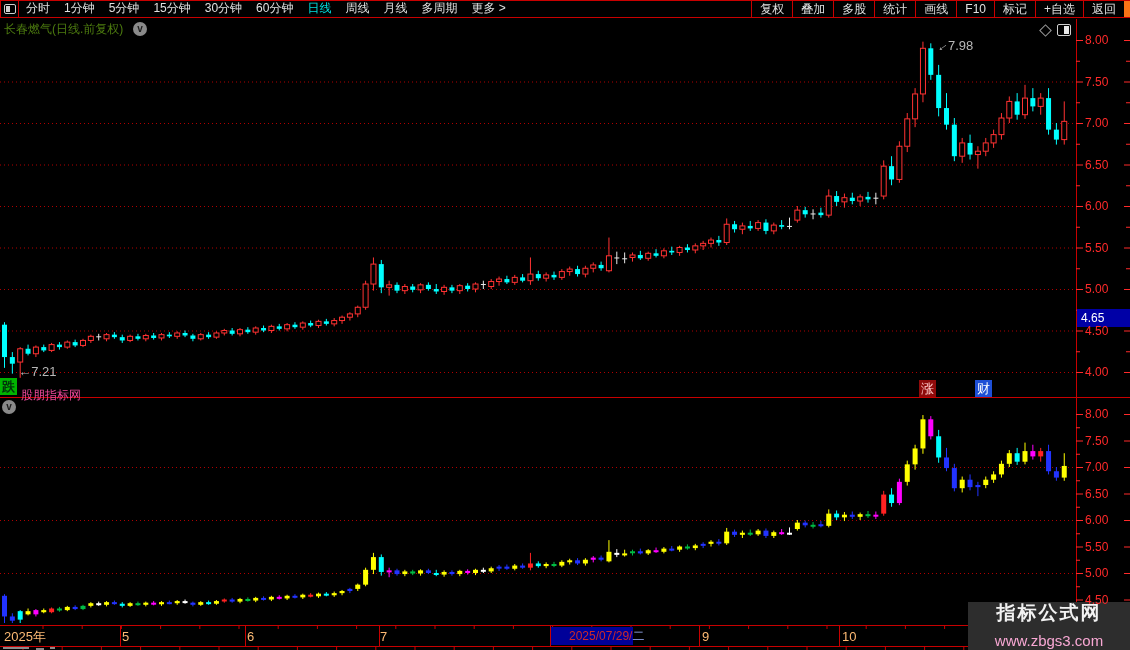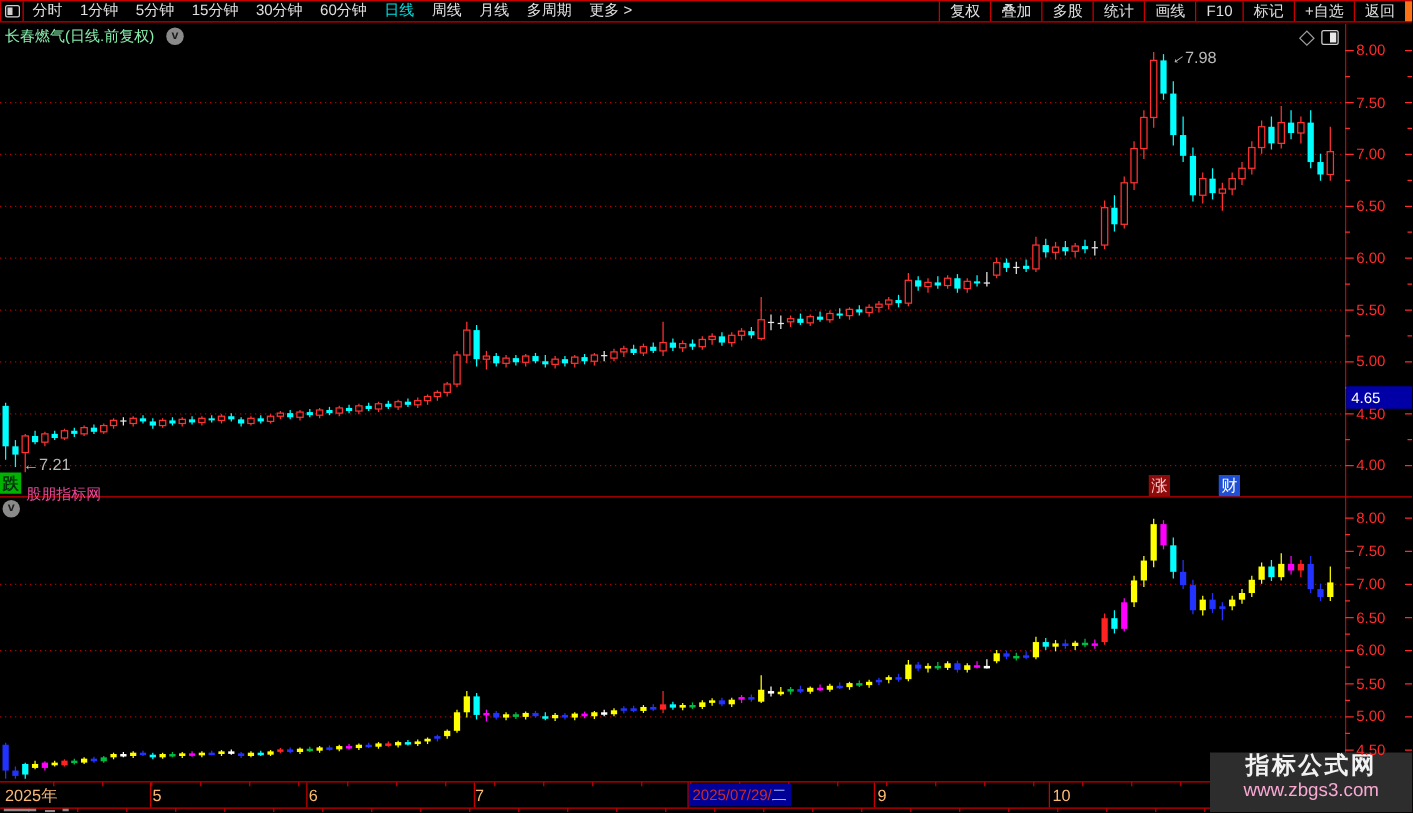--- a/index.html
+++ b/index.html
@@ -17,37 +17,37 @@
   .tb-left .tb-item{padding:0 7px;font-size:12px;color:#e0e0e0;cursor:default;white-space:nowrap;}
   .tb-left .tb-item.active{color:#00e0e0;}
   .tb-right{display:flex;height:100%;align-items:center;margin-left:auto;border-right:6px solid #f97316;}
   .tb-right .tb-item{padding:0 8px;font-size:12px;color:#e0e0e0;border-left:1px solid #c80000;
                      height:100%;display:flex;align-items:center;white-space:nowrap;}
   
   #overlay{position:absolute;left:0;top:0;pointer-events:none;}
   .chart-hit{position:absolute;background:transparent;}
   .axis-label{position:absolute;font-size:12px;color:#ff2a2a;line-height:14px;}
   .x-label{position:absolute;font-size:13px;color:#fdba74;line-height:16px;}
-  .panel-title{position:absolute;font-size:12px;color:#86efac;line-height:15px;white-space:nowrap;}
+  .panel-title{position:absolute;font-size:12px;color:#4d7c0f;line-height:15px;white-space:nowrap;}
   .chev-circle{position:absolute;width:14px;height:14px;border-radius:50%;background:#8a8a8a;
                display:flex;align-items:center;justify-content:center;color:#1c1c1c;font-size:10px;line-height:10px;font-weight:bold;}
   .diamond{position:absolute;width:9px;height:9px;border:1px solid #9a9a9a;transform:rotate(45deg);box-sizing:border-box;}
   .price-tag{position:absolute;left:1077px;width:53px;height:18px;background:#0000a6;color:#fff;
              font-size:12px;line-height:18px;padding-left:4px;box-sizing:border-box;}
   .anno{position:absolute;color:#b8b8b8;font-size:13px;white-space:nowrap;}
   .badge{position:absolute;width:17px;height:17px;font-size:13px;line-height:17px;text-align:center;}
   .badge-down{background:#00b300;color:#00330a;font-weight:bold;}
   .badge-up{background:#8f0a0a;color:#ffc9c9;}
   .badge-fin{background:#1e4fd6;color:#fff;}
   .date-tag{position:absolute;left:551px;top:627px;width:82px;height:18px;background:#000099;
-            font-size:12px;line-height:18px;padding-left:3px;box-sizing:border-box;white-space:nowrap;}
+            font-size:12px;line-height:18px;padding-left:18px;box-sizing:border-box;white-space:nowrap;}
   .date-tag .d{color:#cc2a2a;}
   .date-tag .w{color:#9fb4ff;}
   .watermark{position:absolute;left:968px;top:602px;width:162px;height:48px;background:#2d2d2d;
-             display:flex;flex-direction:column;align-items:center;justify-content:flex-start;}
+             display:flex;flex-direction:column;align-items:center;justify-content:space-between;}
   .watermark .wm1{color:#f2f2f2;font-size:19px;font-weight:bold;letter-spacing:2px;line-height:22px;}
   .watermark .wm2{color:#f9a8d4;font-size:15px;line-height:18px;}
   .frag{position:absolute;background:#8a8a8a;}
 </style>
 </head>
 <body>
 
 <div class="screen">
 
   <div class="toolbar">

